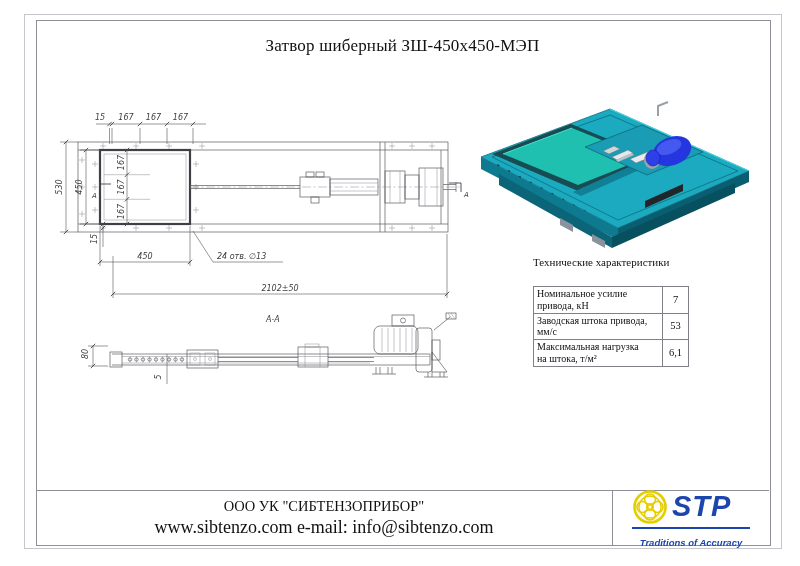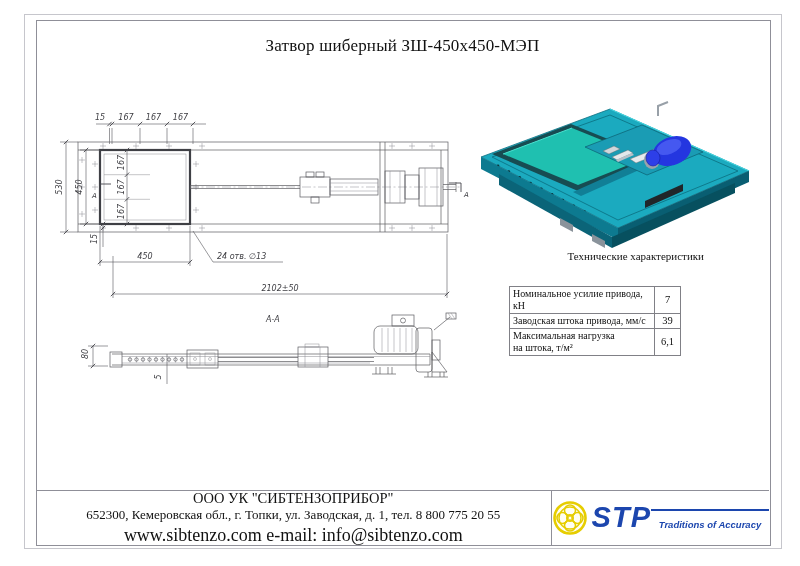--- a/index.html
+++ b/index.html
@@ -11,33 +11,33 @@
   #page-title{left:36px;top:36px;width:733px;text-align:center;font-size:17px;letter-spacing:.2px;}
   #drawing-svg{left:0;top:0;width:800px;height:566px;}
   .ln{stroke:#5b5b60;stroke-width:.7;fill:none;}
   .thick{stroke:#3f4045;stroke-width:2.2;fill:none;}
   .thin{stroke:#8a8a90;stroke-width:.5;fill:none;}
   .dimln{stroke:#55555a;stroke-width:.6;fill:none;}
   .tick{stroke:#44444a;stroke-width:.9;fill:none;}
   .cl{stroke:#8b8b92;stroke-width:.5;fill:none;stroke-dasharray:9 2.5 2 2.5;}
   text.dim{font:italic 8px "DejaVu Sans",sans-serif;fill:#3d3d42;}
   text.dims{font:italic 7px "DejaVu Sans",sans-serif;fill:#3d3d42;}
-  #specs-heading{left:533px;top:250px;width:171px;text-align:right;font-size:11px;}
-  #specs-table{left:509px;top:286px;width:172px;border-collapse:collapse;}
+  #specs-heading{left:533px;top:256px;width:171px;text-align:left;font-size:11px;}
+  #specs-table{left:533px;top:286px;width:156px;border-collapse:collapse;}
   #specs-table td{border:1px solid #808086;font-size:10px;line-height:1.18;padding:1px 3px;
       white-space:pre-line;vertical-align:middle;}
   #specs-table td.val{width:23px;text-align:center;font-size:10.5px;padding:1px 1px;}
   #footer{left:36px;top:490px;width:733px;height:54px;border-top:1px solid #8f8f98;display:flex;}
   #footer-text{width:576px;display:flex;flex-direction:column;justify-content:center;
       text-align:center;line-height:1.28;}
   .company{font-size:14.5px;}
   .address{font-size:13px;}
   .contacts{font-size:18px;}
   #logo-cell{flex:1;border-left:1px solid #8f8f98;display:flex;align-items:center;justify-content:center;}
-  #logo-box{display:flex;align-items:center;}
+  #logo-box{display:flex;flex-direction:column;align-items:flex-start;}
   #logo-row{display:flex;align-items:center;gap:4px;}
   #logo-text{font-family:"Liberation Sans",sans-serif;font-style:italic;font-weight:bold;
       font-size:29px;line-height:.95;color:#1c46ae;letter-spacing:1px;}
   #logo-tagline{font-family:"Liberation Sans",sans-serif;font-style:italic;font-weight:bold;
       font-size:9.5px;color:#1c46ae;border-top:2px solid #1c46ae;padding-top:8px;margin-top:2px;
       width:118px;text-align:center;}
 </style>
 </head>
 <body>
 
@@ -211,34 +211,33 @@
 
 <div class="abs" id="specs-heading">Технические характеристики</div>
 <table class="abs" id="specs-table">
   <tbody>
       <tr>
         <td>Номинальное усилие привода, кН</td>
         <td class="val">7</td>
       </tr>
       <tr>
         <td>Заводская штока привода, мм/с</td>
-        <td class="val">39</td>
+        <td class="val">53</td>
       </tr>
       <tr>
         <td>Максимальная нагрузка
 на штока, т/м²</td>
         <td class="val">6,1</td>
       </tr>
     </tbody>
 </table>
 
 <div class="abs" id="footer">
   <div id="footer-text">
     <div class="company">ООО УК "СИБТЕНЗОПРИБОР"</div>
-    <div class="address">652300, Кемеровская обл., г. Топки, ул. Заводская, д. 1, тел. 8 800 775 20 55</div>
     <div class="contacts">www.sibtenzo.com e-mail: info@sibtenzo.com</div>
   </div>
   <div id="logo-cell">
     <div id="logo-box">
       <div id="logo-row">
         <svg width="36" height="36" viewBox="0 0 36 36">
           <circle cx="18" cy="18" r="15.5" fill="#fffef2" stroke="#e6cd00" stroke-width="2.6"></circle>
           <circle cx="18" cy="18" r="11" fill="none" stroke="#e6cd00" stroke-width="1.4"></circle>
           <circle cx="18" cy="10.5" r="5.5" fill="none" stroke="#e6cd00" stroke-width="1.6"></circle>
           <circle cx="18" cy="25.5" r="5.5" fill="none" stroke="#e6cd00" stroke-width="1.6"></circle>

